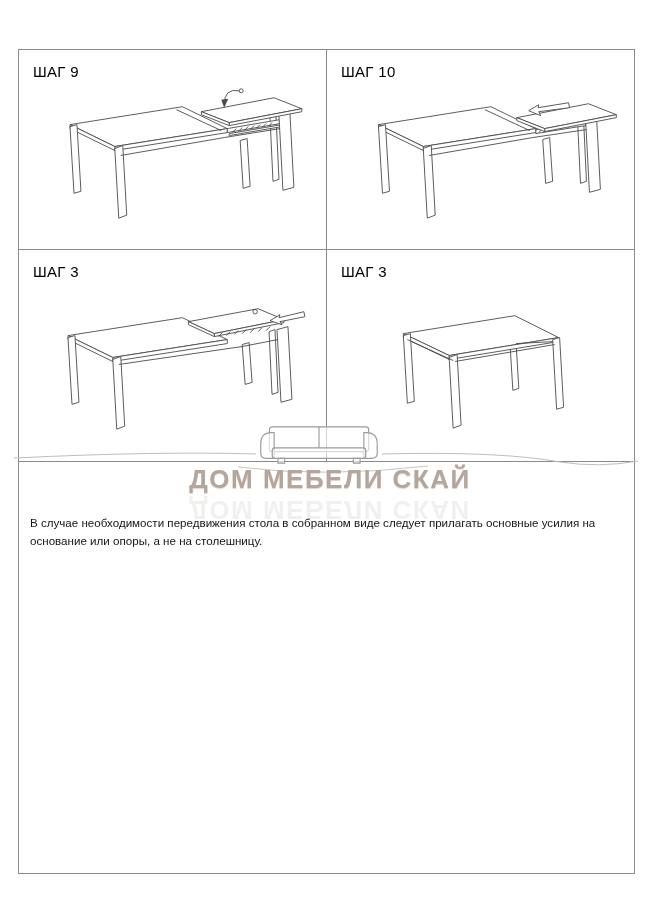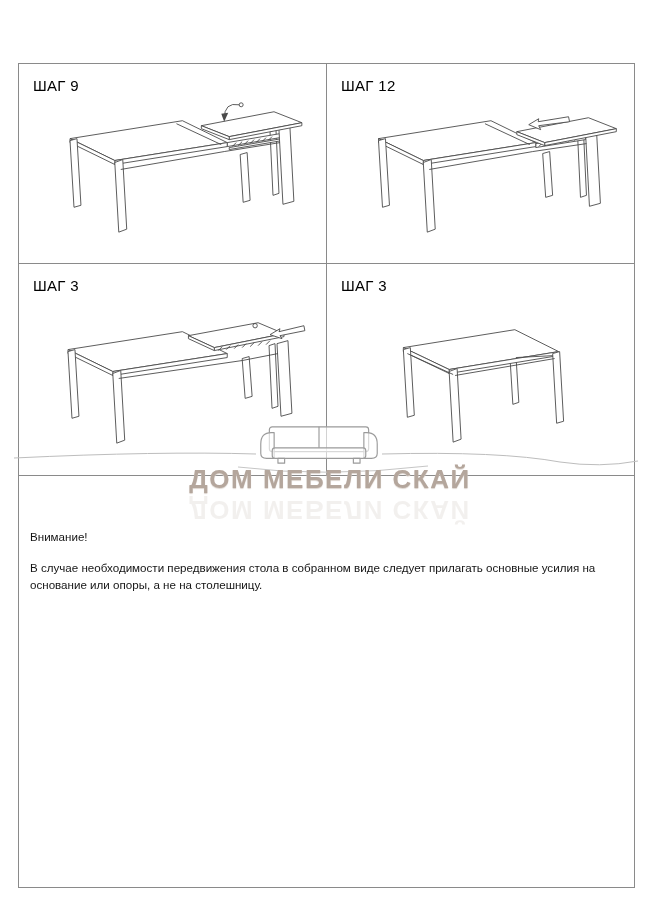--- a/index.html
+++ b/index.html
@@ -1,17 +1,17 @@
 <!DOCTYPE html>
 <html><head>
 <meta charset="utf-8">
 <style>
   html,body{margin:0;padding:0;background:#ffffff;}
   body{width:652px;height:923px;position:relative;font-family:"Liberation Sans",sans-serif;overflow:hidden;}
-  .sheet{position:absolute;left:18px;top:49px;width:615px;height:823px;border:1px solid #8a8a8a;background:#fff;margin-top:14px;}
+  .sheet{position:absolute;left:18px;top:49px;width:615px;height:823px;border:1px solid #8a8a8a;background:#fff;}
   .cell{position:absolute;box-sizing:border-box;}
   .c1{left:0;top:0;width:308px;height:200px;border-right:1px solid #8a8a8a;border-bottom:1px solid #8a8a8a;}
   .c2{left:308px;top:0;width:307px;height:200px;border-bottom:1px solid #8a8a8a;}
   .c3{left:0;top:200px;width:308px;height:212px;border-right:1px solid #8a8a8a;border-bottom:1px solid #8a8a8a;}
   .c4{left:308px;top:200px;width:307px;height:212px;border-bottom:1px solid #8a8a8a;}
   .step-label{position:absolute;left:14px;top:13px;font-size:15px;color:#000;letter-spacing:.3px;}
   .diagram{position:absolute;left:0;top:0;width:100%;height:100%;}
   .notice{position:absolute;left:0;top:412px;width:615px;box-sizing:border-box;
           padding:52px 16px 0 11px;font-size:11.6px;line-height:17.5px;color:#151515;}
   .notice p{margin:0 0 13px 0;}
@@ -54,21 +54,21 @@
         <path class="solid" d="M203,50 L210,49 L206,58 Z"></path>
         <circle class="wire" cx="223" cy="41" r="2"></circle>
         <path class="ln" d="M51,77 L58,75 L62,142 L55,144 Z"></path>
         <path class="ln" d="M96,99 L104,96 L108,166 L100,169 Z"></path>
         <path class="wire" d="M102,106 L206,88 M206,88 L262,79"></path>
       </g>
     </svg>
   </div>
 
   <div class="cell c2">
-    <div class="step-label">ШАГ 12</div>
+    <div class="step-label">ШАГ 10</div>
     <svg class="diagram" viewBox="0 0 307 200">
       <g>
         <path class="ln" d="M251,70 L257,68 L260,132 L254,134 Z"></path>
         <path class="ln" d="M216,90 L223,88 L226,132 L219,134 Z"></path>
         <path class="ln" d="M209,80 L259,72 L259,76 L209,84 Z"></path>
         <path class="wire" d="M212,83 L216,79 M218,82 L222,78 M224,81 L228,77 M230,80 L234,76 M236,79 L240,75 M242,78 L246,74 M248,77 L252,73"></path>
         <path class="ln" d="M259,68 L270,65 L274,140 L263,143 Z"></path>
         <path class="ln" d="M51,75 L164,57 L209,79 L96,97 Z"></path>
         <path class="ln" d="M96,97 L209,79 L209,83 L96,101 Z"></path>
         <path class="ln" d="M51,75 L96,97 L96,101 L51,79 Z"></path>
@@ -119,21 +119,20 @@
         <path class="wire" d="M189,94 L228,92"></path>
         <path class="ln" d="M76,86 L83,84 L87,152 L80,154 Z"></path>
         <path class="ln" d="M122,108 L130,105 L134,176 L126,179 Z"></path>
         <path class="ln" d="M226,90 L233,88 L237,158 L230,160 Z"></path>
         <path class="wire" d="M128,112 L228,95 M80,90 L126,111"></path>
       </g>
     </svg>
   </div>
 
   <div class="notice">
-    <p>Внимание!</p>
     <p>В случае необходимости передвижения стола в собранном виде следует прилагать основные усилия на основание или опоры, а не на столешницу.</p>
   </div>
 </div>
 
 <div class="watermark">
   <svg class="wm-swoosh" viewBox="0 0 652 110">
     <path d="M14,36 Q160,29 256,32" fill="none" stroke="#bdbdbd" stroke-width="1"></path>
     <path d="M382,32 Q500,29 560,40 Q600,46 638,39" fill="none" stroke="#bdbdbd" stroke-width="1"></path>
     <path d="M238,45 Q326,56 428,44" fill="none" stroke="#c6c6c6" stroke-width="1"></path>
   </svg>

